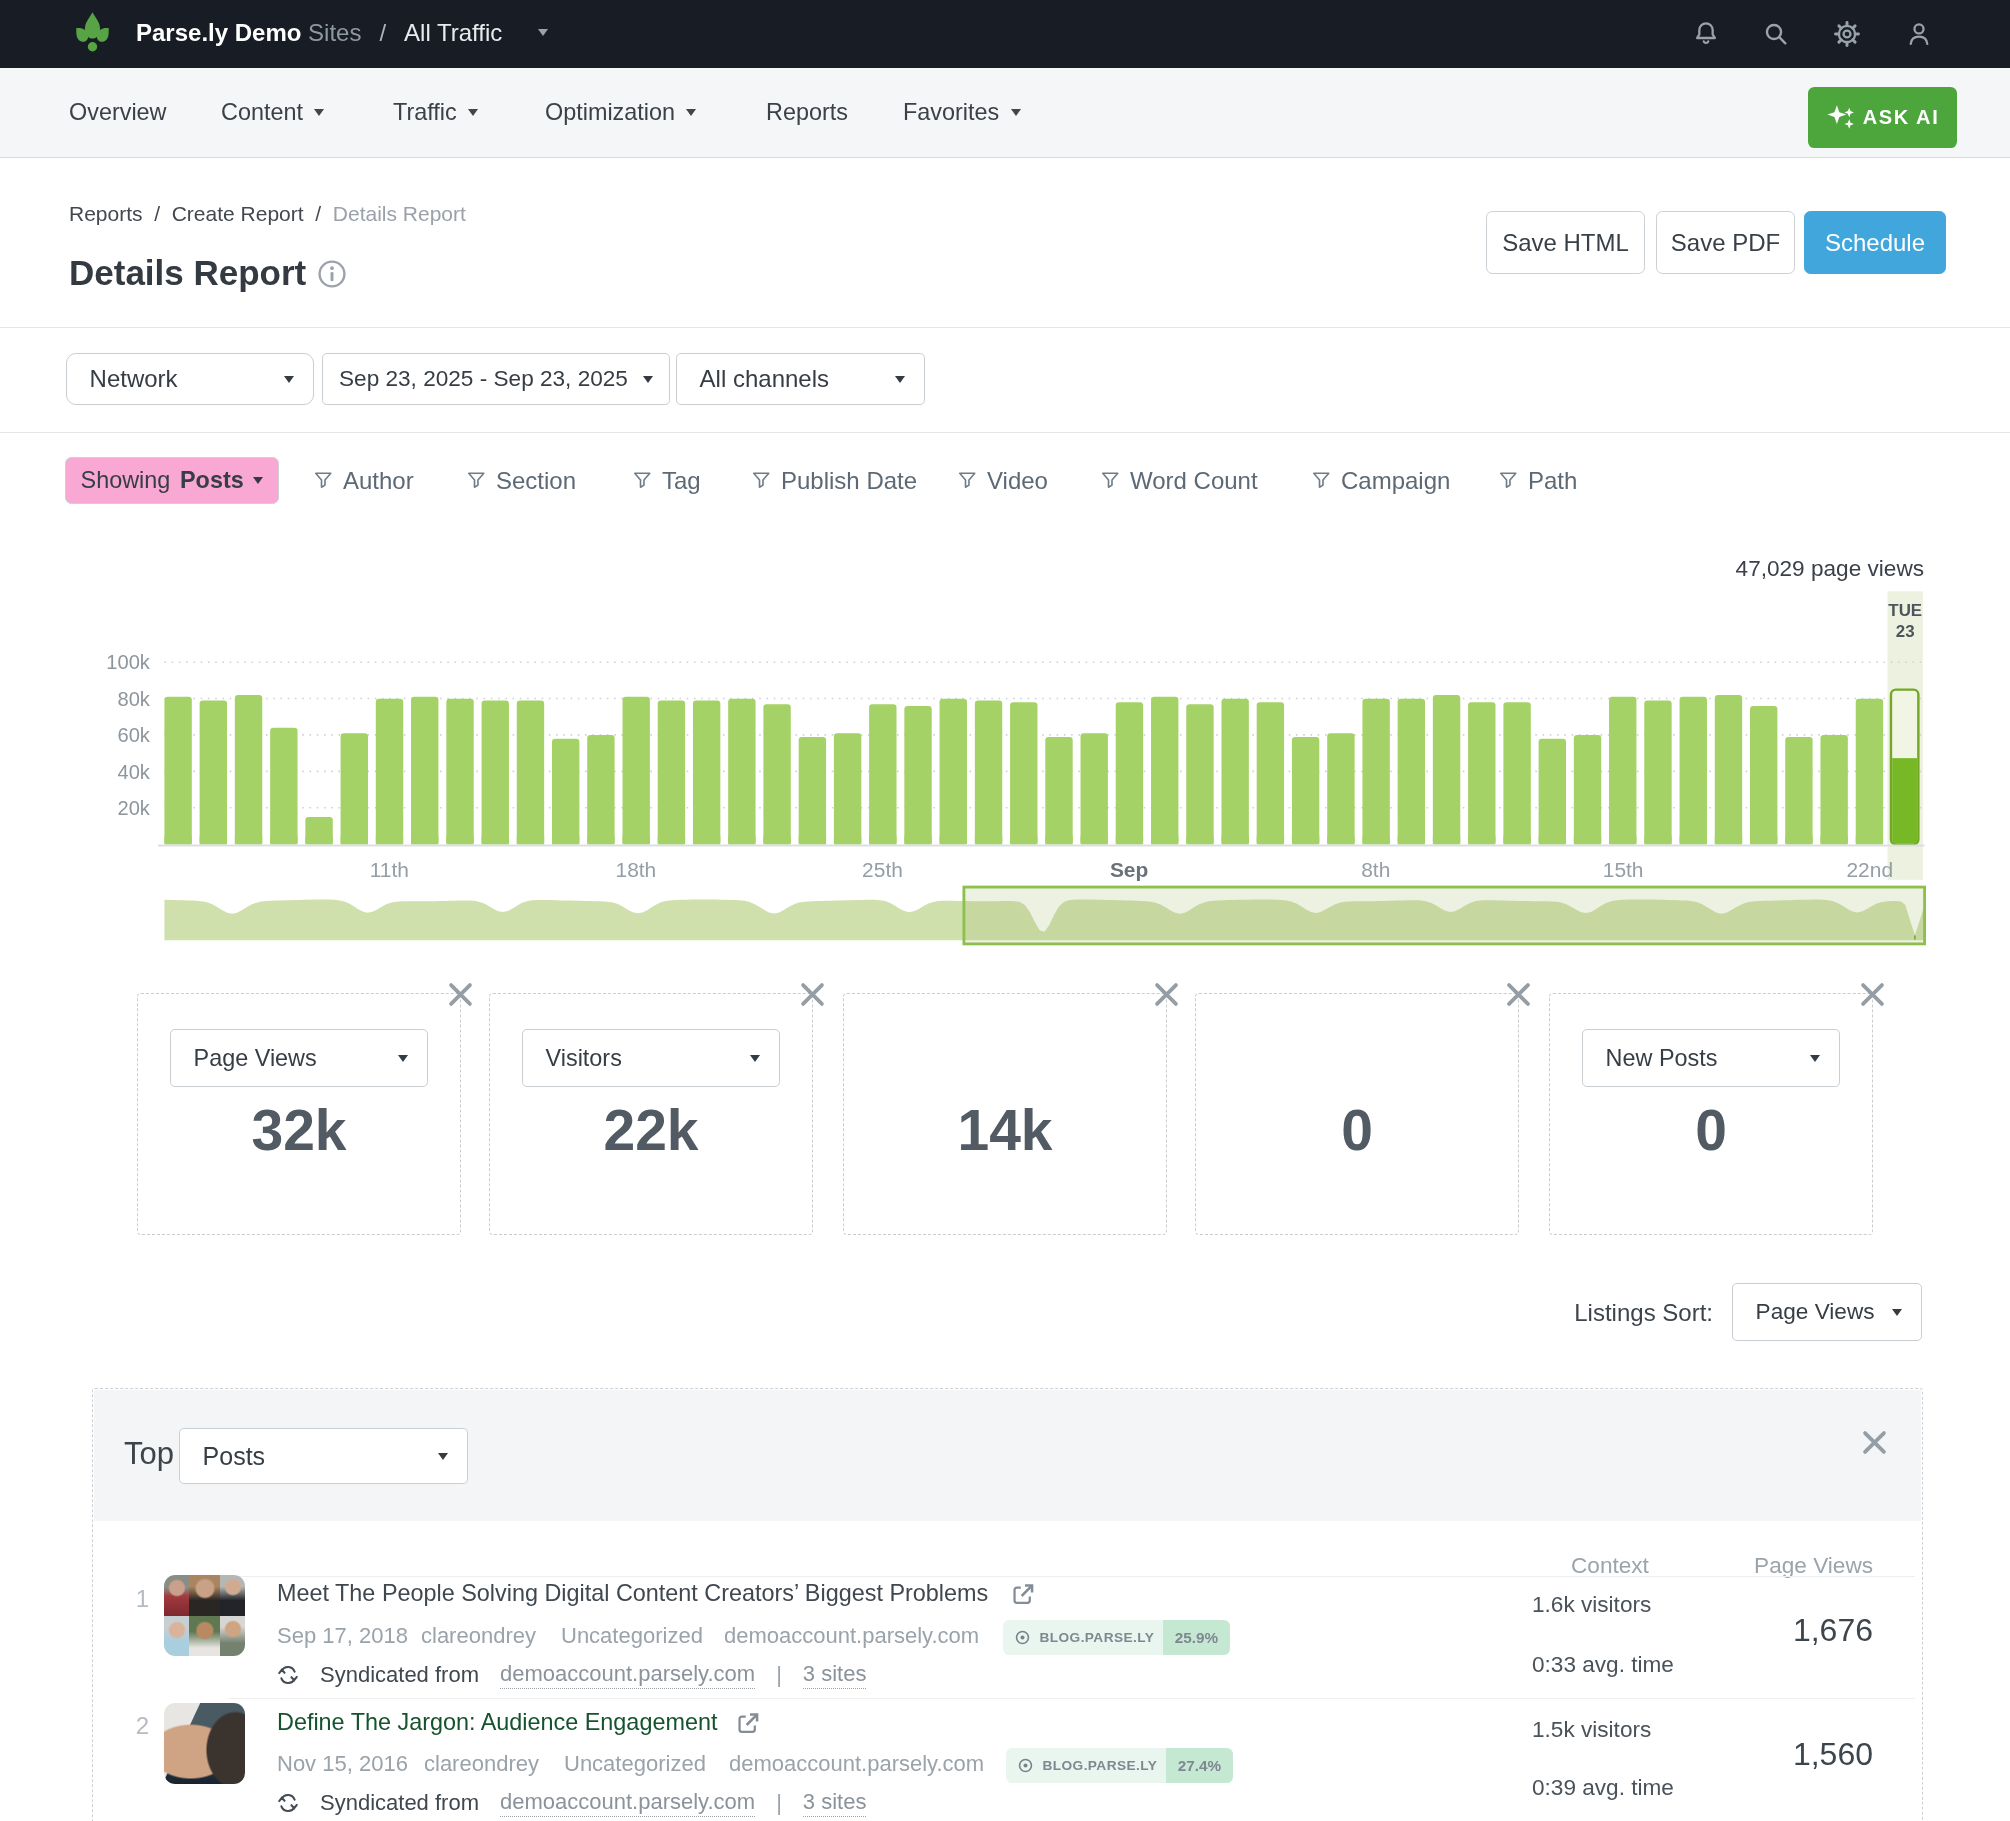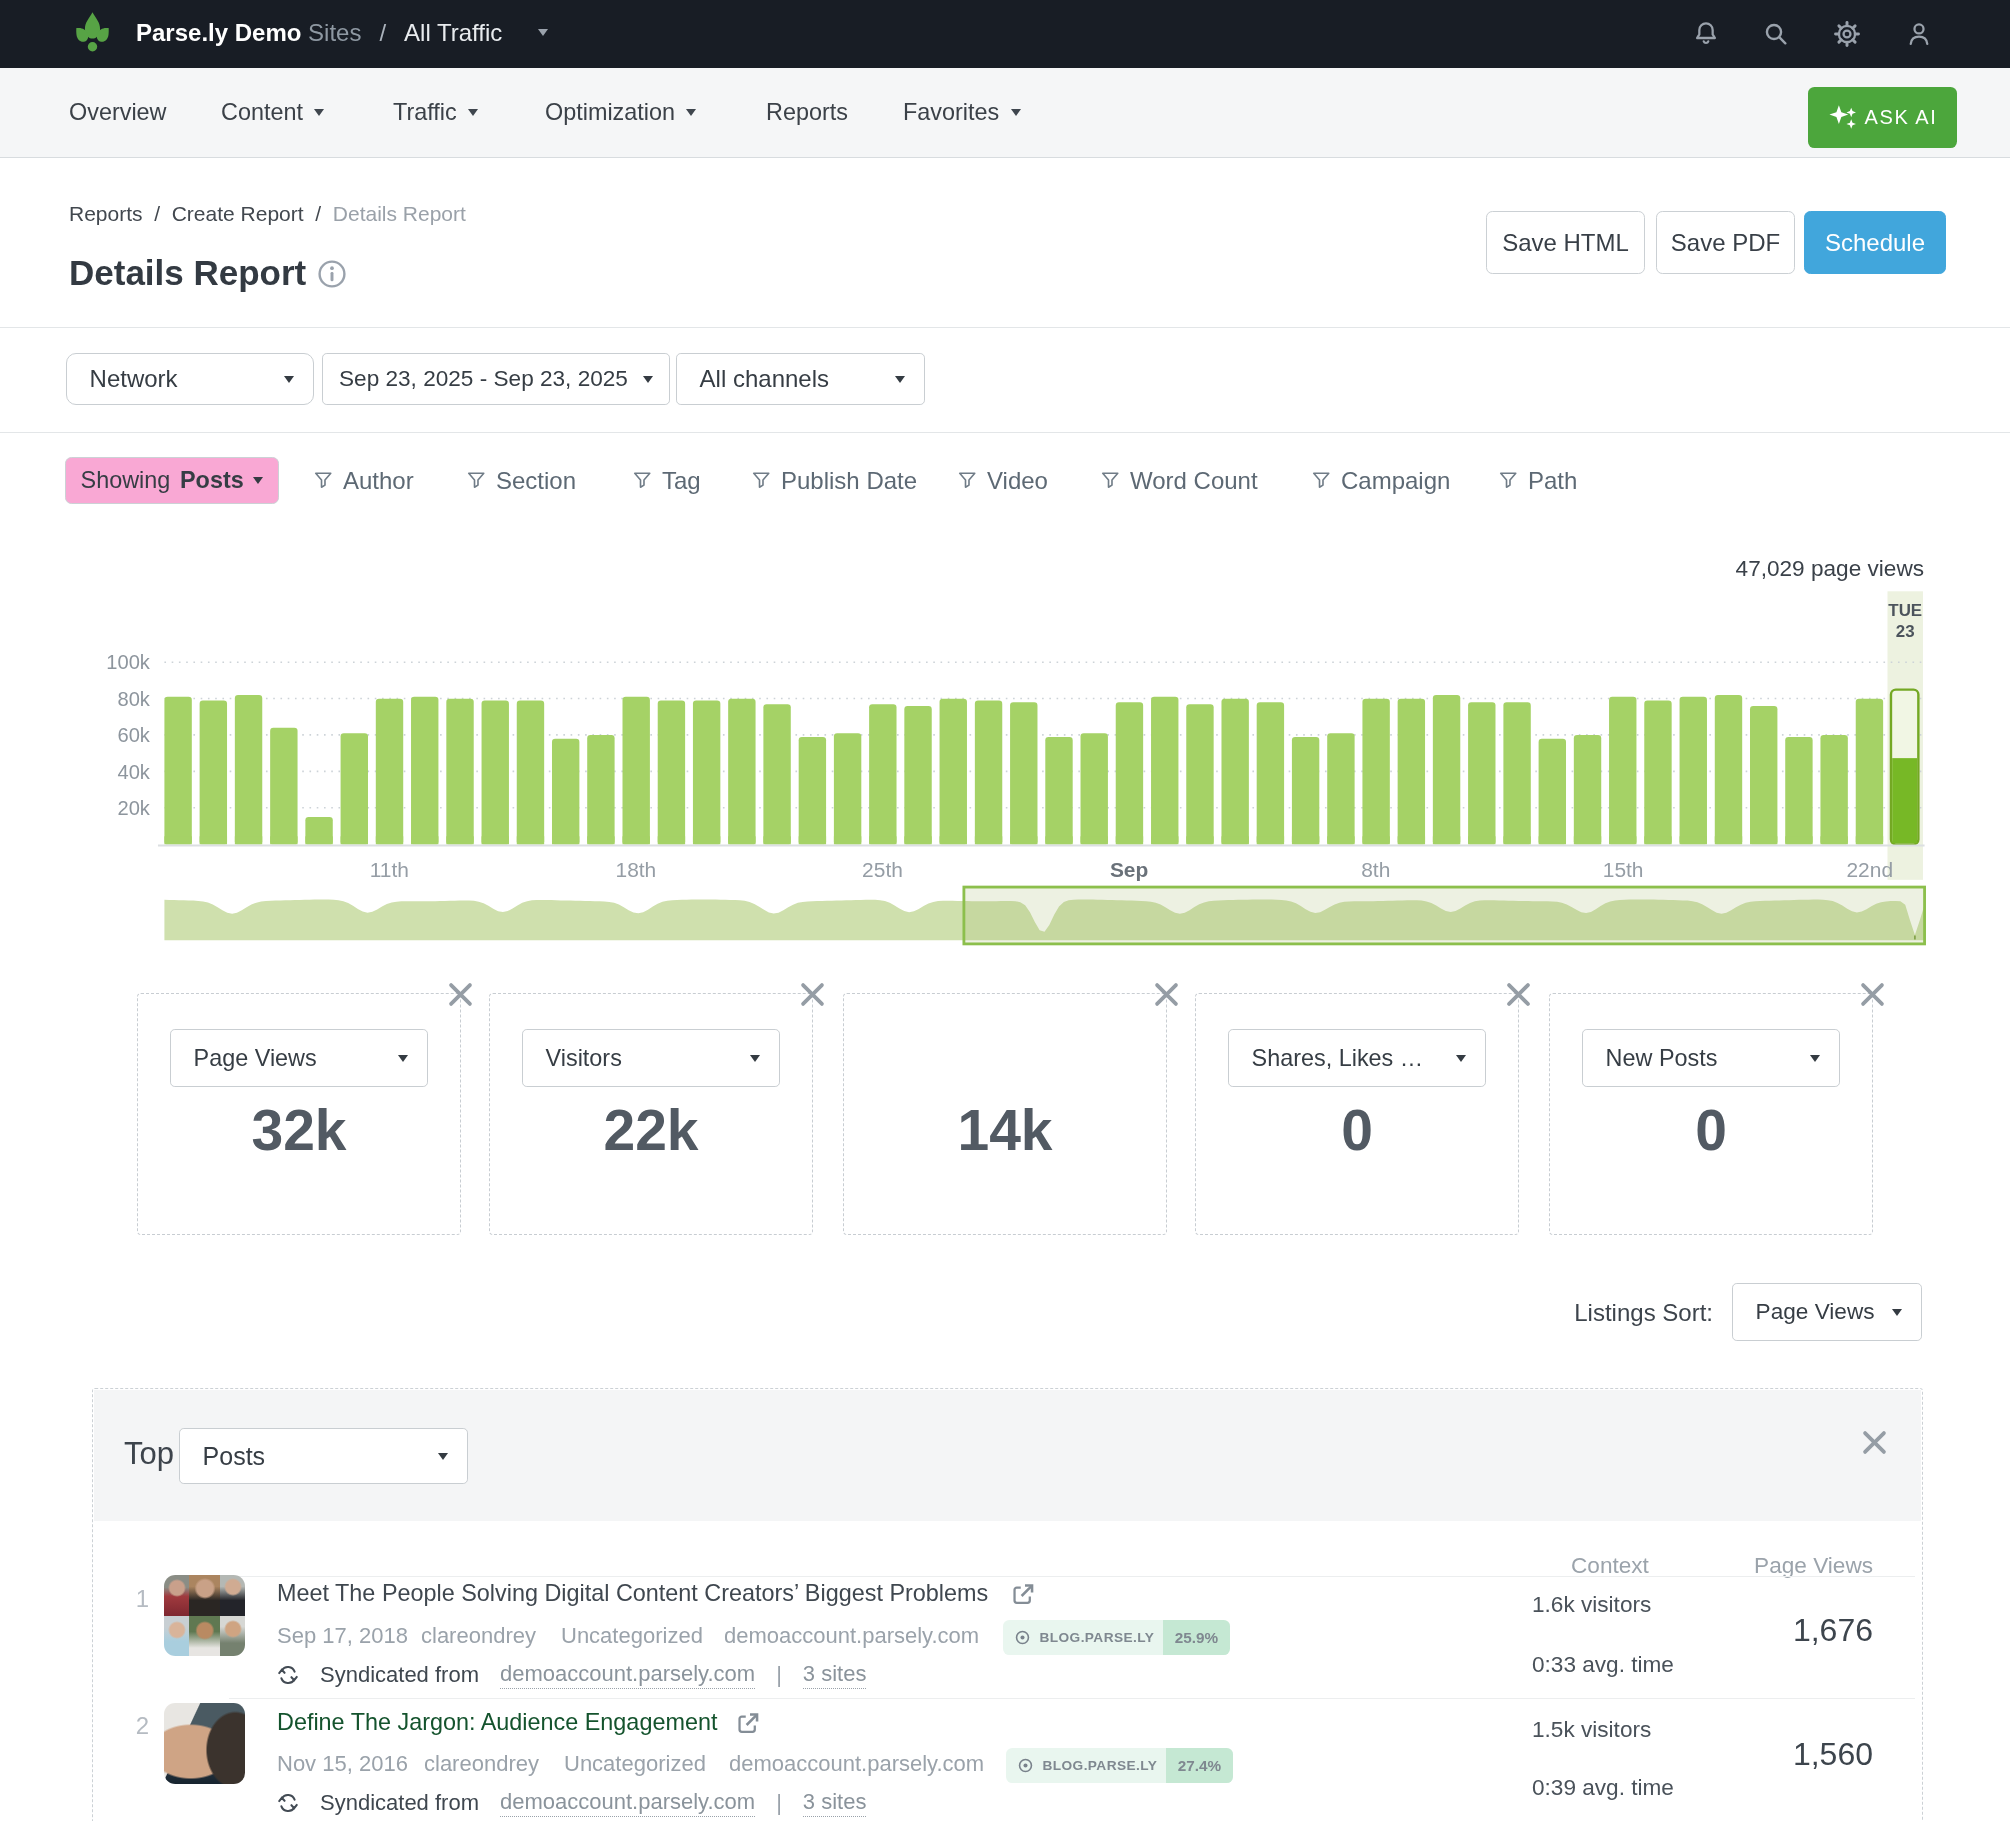--- a/index.html
+++ b/index.html
@@ -67,21 +67,21 @@
       </svg></div>
 </div>
 
 <div class="nav">
   <div class="navitem" style="left:69px">Overview</div>
   <div class="navitem" style="left:221px">Content <span class="car" style="border-top-color:#3f464e;transform:scale(1.0)"></span></div>
   <div class="navitem" style="left:393px">Traffic <span class="car" style="border-top-color:#3f464e;transform:scale(1.0)"></span></div>
   <div class="navitem" style="left:545px">Optimization <span class="car" style="border-top-color:#3f464e;transform:scale(1.0)"></span></div>
   <div class="navitem" style="left:766px">Reports</div>
   <div class="navitem" style="left:903px">Favorites <span class="car" style="border-top-color:#3f464e;transform:scale(1.0)"></span></div>
-  <div class="abs" style="left:1808px;top:18.5px;width:149px;height:61px;background:#4ca63c;border-radius:6.4px;display:flex;align-items:center;justify-content:center;gap:8px;color:#fff;font-size:20px;font-weight:400;letter-spacing:1.6px">
+  <div class="abs" style="left:1808px;top:18.5px;width:149px;height:61px;background:#4ca63c;border-radius:6.4px;display:flex;align-items:center;justify-content:center;gap:8px;color:#fff;font-size:20px;font-weight:700;letter-spacing:1.6px">
       <svg width="29" height="29" viewBox="0 0 20 20" fill="#fff">
         <path d="M7.5 1.5 L9.2 6.3 L14 8 L9.2 9.7 L7.5 14.5 L5.8 9.7 L1 8 L5.8 6.3 Z"></path>
         <path d="M16 3.2 L16.9 5.6 L19.3 6.5 L16.9 7.4 L16 9.8 L15.1 7.4 L12.7 6.5 L15.1 5.6 Z"></path>
         <path d="M16 11.2 L16.9 13.6 L19.3 14.5 L16.9 15.4 L16 17.8 L15.1 15.4 L12.7 14.5 L15.1 13.6 Z"></path>
       </svg>
       <span>ASK AI</span>
     </div>
 </div>
 
 <div class="abs" style="left:69px;top:202px;font-size:21px;color:#42484f">Reports&nbsp; /&nbsp; Create Report&nbsp; / &nbsp;<span style="color:#9aa1a9">Details Report</span></div>
@@ -315,24 +315,20 @@
         <line x1="3.5" y1="3.5" x2="16.5" y2="16.5"></line>
         <line x1="16.5" y1="3.5" x2="3.5" y2="16.5"></line>
       </svg></div>
 <div class="cnum">14k</div>
 </div>
 <div class="card" style="left:1195px">
 <div class="cx"><svg width="29" height="29" viewBox="0 0 20 20" stroke="#959da5" stroke-width="2.6" stroke-linecap="round">
         <line x1="3.5" y1="3.5" x2="16.5" y2="16.5"></line>
         <line x1="16.5" y1="3.5" x2="3.5" y2="16.5"></line>
       </svg></div>
-<div class="sel" style="position:absolute;left:32px;top:35px;width:258px;height:58px;border-radius:4.8px;padding-left:22.6px">
-      <span style="font-size:23.4px;font-weight:400;color:#363d44">Shares, Likes …</span>
-      <span class="car" style="right:19.3px"></span>
-    </div>
 <div class="cnum">0</div>
 </div>
 <div class="card" style="left:1549px">
 <div class="cx"><svg width="29" height="29" viewBox="0 0 20 20" stroke="#959da5" stroke-width="2.6" stroke-linecap="round">
         <line x1="3.5" y1="3.5" x2="16.5" y2="16.5"></line>
         <line x1="16.5" y1="3.5" x2="3.5" y2="16.5"></line>
       </svg></div>
 <div class="sel" style="position:absolute;left:32px;top:35px;width:258px;height:58px;border-radius:4.8px;padding-left:22.6px">
       <span style="font-size:23.4px;font-weight:400;color:#363d44">New Posts</span>
       <span class="car" style="right:19.3px"></span>

